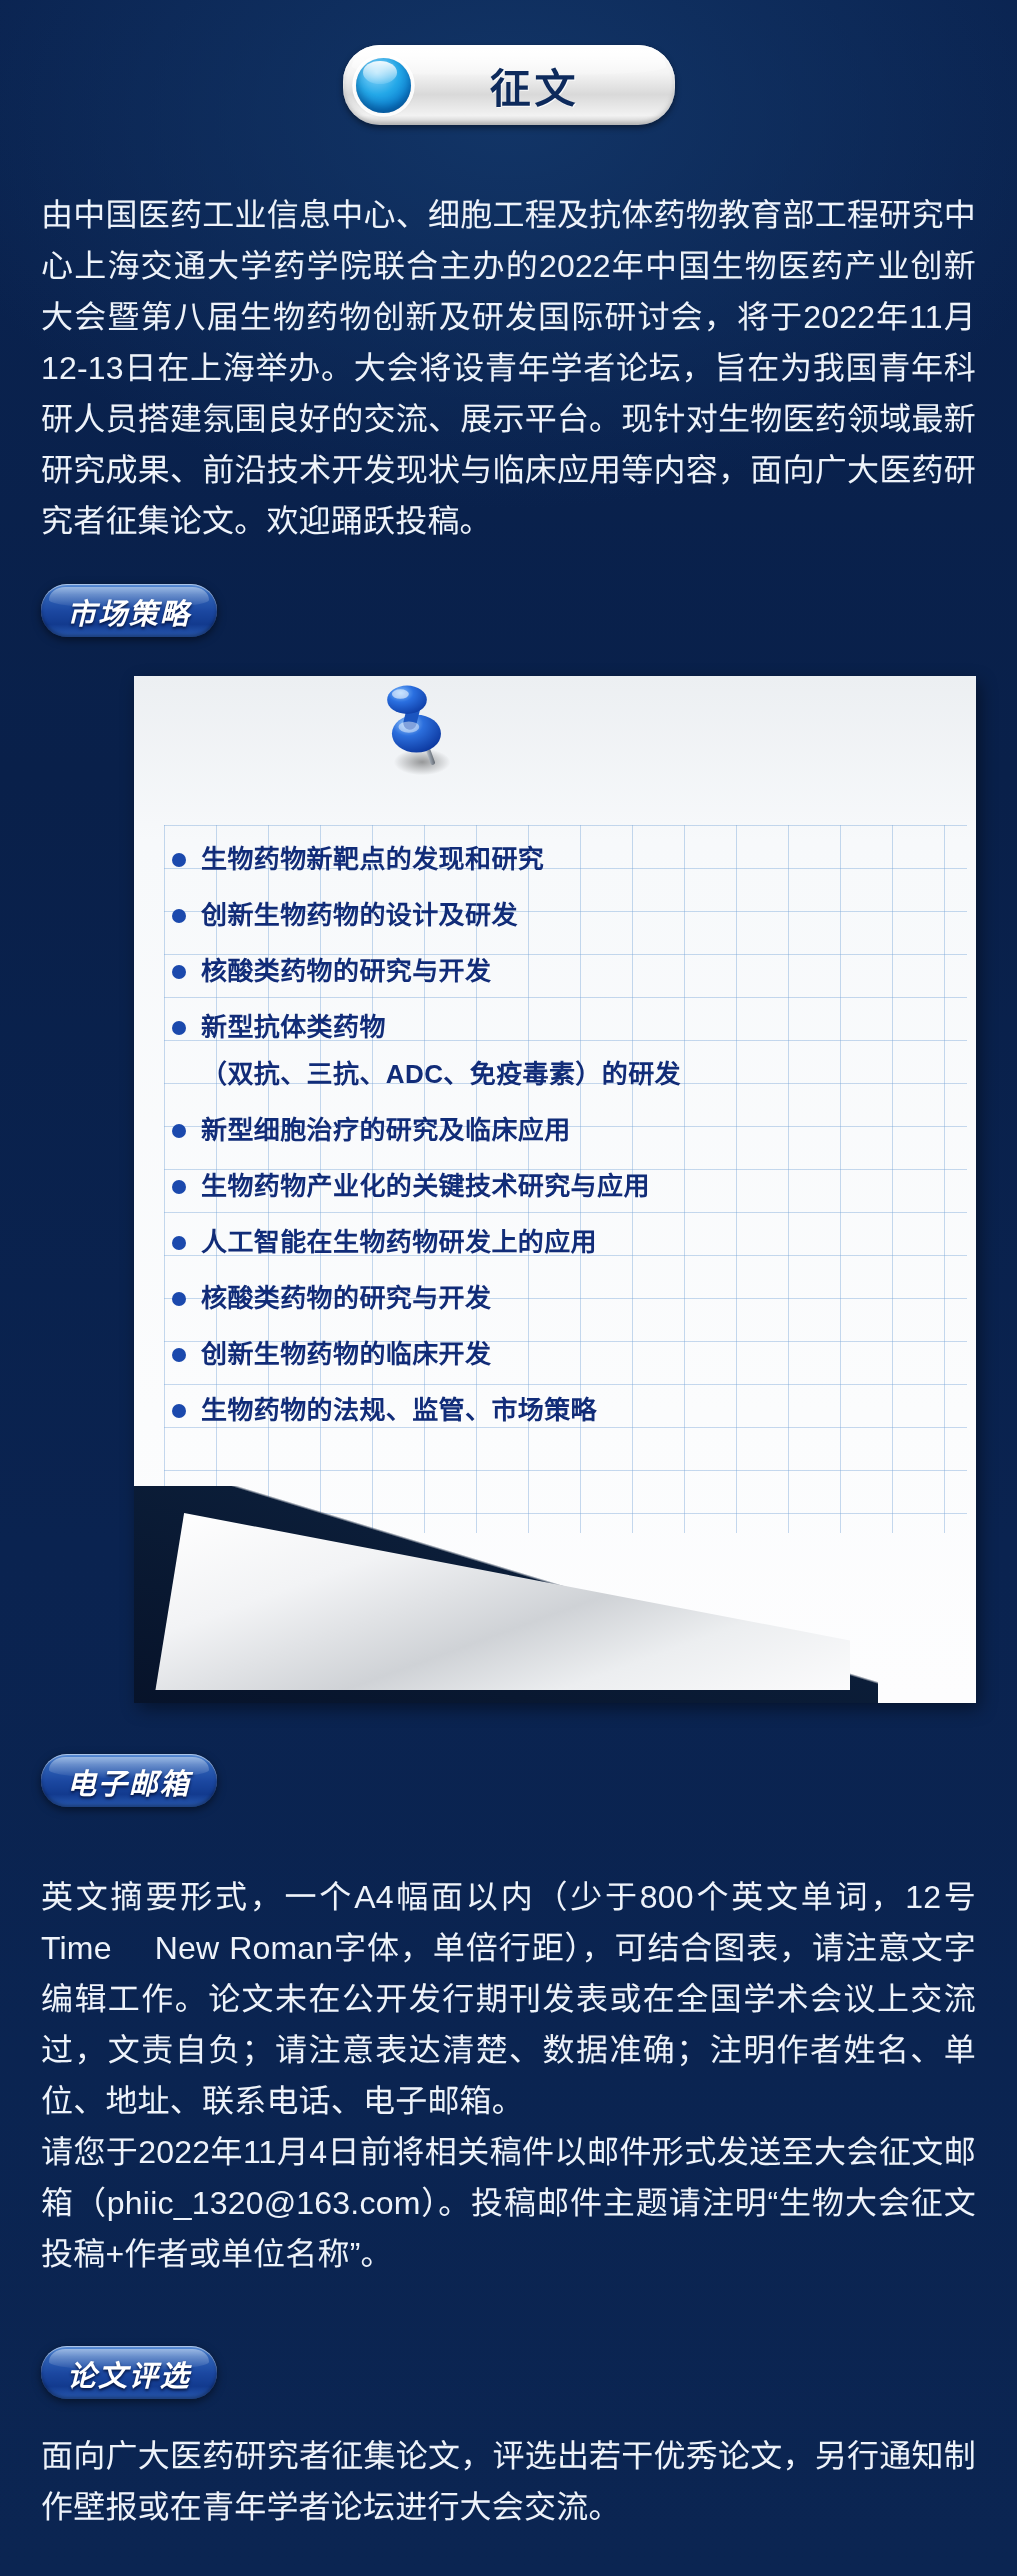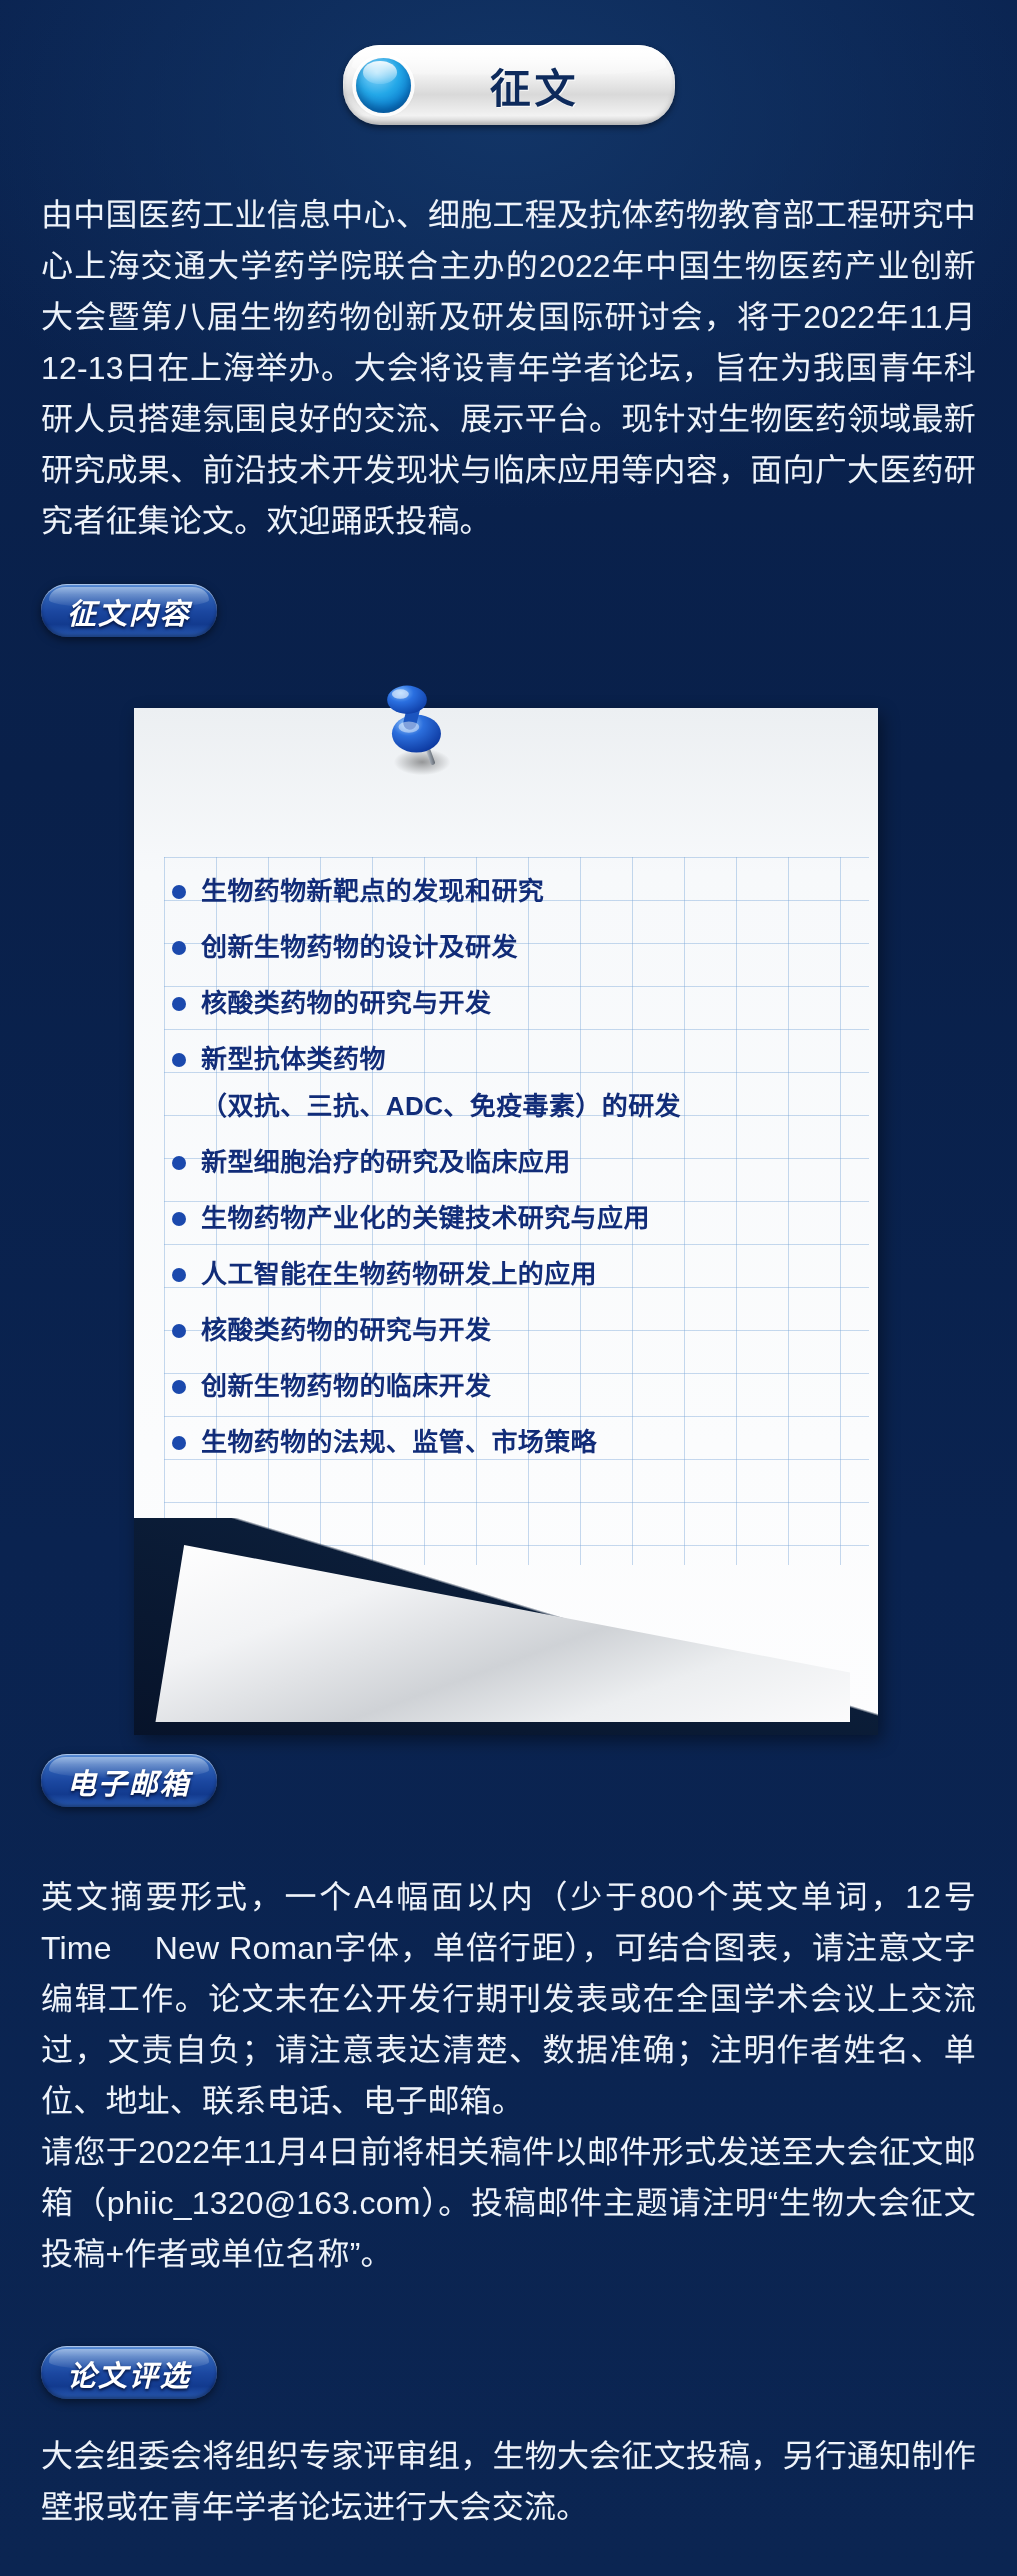--- a/index.html
+++ b/index.html
@@ -148,22 +148,22 @@
     white-space: nowrap;
   }
   #badge-content { top: 584px; }
   #badge-require { top: 1754px; }
   #badge-review  { top: 2346px; }
 
   
   .paper-wrap {
     position: absolute;
     left: 134px;
-    top: 708px;
-    width: 744px;
+    top: 676px;
+    width: 842px;
     height: 1027px;
   }
   .paper {
     position: absolute;
     inset: 0;
     background:
       linear-gradient(180deg, #eceff2 0%, #f7f9fb 16%, #fbfcfd 72%, #fdfdfe 100%);
     box-shadow: 3.8px 5.7px 17px rgba(0,0,0,0.45);
   }
   
@@ -260,21 +260,21 @@
       <div class="header-orb"></div>
       <div class="header-title">征文</div>
     </div>
   </div>
 
   <div class="para intro">
     <p>由中国医药工业信息中心、细胞工程及抗体药物教育部工程研究中心上海交通大学药学院联合主办的2022年中国生物医药产业创新大会暨第八届生物药物创新及研发国际研讨会，将于2022年11月12-13日在上海举办。大会将设青年学者论坛，旨在为我国青年科研人员搭建氛围良好的交流、展示平台。现针对生物医药领域最新研究成果、前沿技术开发现状与临床应用等内容，面向广大医药研究者征集论文。欢迎踊跃投稿。</p>
   </div>
 
   <div class="sec-badge" id="badge-content">
-    <span>征文内容</span>
+    <span>市场策略</span>
   </div>
 
   <div class="pushpin">
     <svg viewBox="0 0 90 110" width="85" height="104" aria-hidden="true">
       <defs>
         <radialGradient id="pinHead" cx="34%" cy="26%" r="78%">
           <stop offset="0%" stop-color="#86c2ff"></stop>
           <stop offset="42%" stop-color="#2a6fe0"></stop>
           <stop offset="100%" stop-color="#0f3fa8"></stop>
         </radialGradient>
@@ -362,17 +362,17 @@
   <div class="para req">
     <p><span>英文摘要形式，一个A4幅面以内（少于800个英文单词，12号Time</span><span class="nbsp-gap"></span><span>New Roman字体，单倍行距），可结合图表，请注意文字编辑工作。论文未在公开发行期刊发表或在全国学术会议上交流过，文责自负；请注意表达清楚、数据准确；注明作者姓名、单位、地址、联系电话、电子邮箱。</span></p>
     <p>请您于2022年11月4日前将相关稿件以邮件形式发送至大会征文邮箱（phiic_1320@163.com）。投稿邮件主题请注明“生物大会征文投稿+作者或单位名称”。</p>
   </div>
 
   <div class="sec-badge" id="badge-review">
     <span>论文评选</span>
   </div>
 
   <div class="para rev">
-    <p>大会组委会将组织专家评审组，生物大会征文投稿，另行通知制作壁报或在青年学者论坛进行大会交流。</p>
+    <p>面向广大医药研究者征集论文，评选出若干优秀论文，另行通知制作壁报或在青年学者论坛进行大会交流。</p>
   </div>
 
 </div>
 
 
 </body></html>

